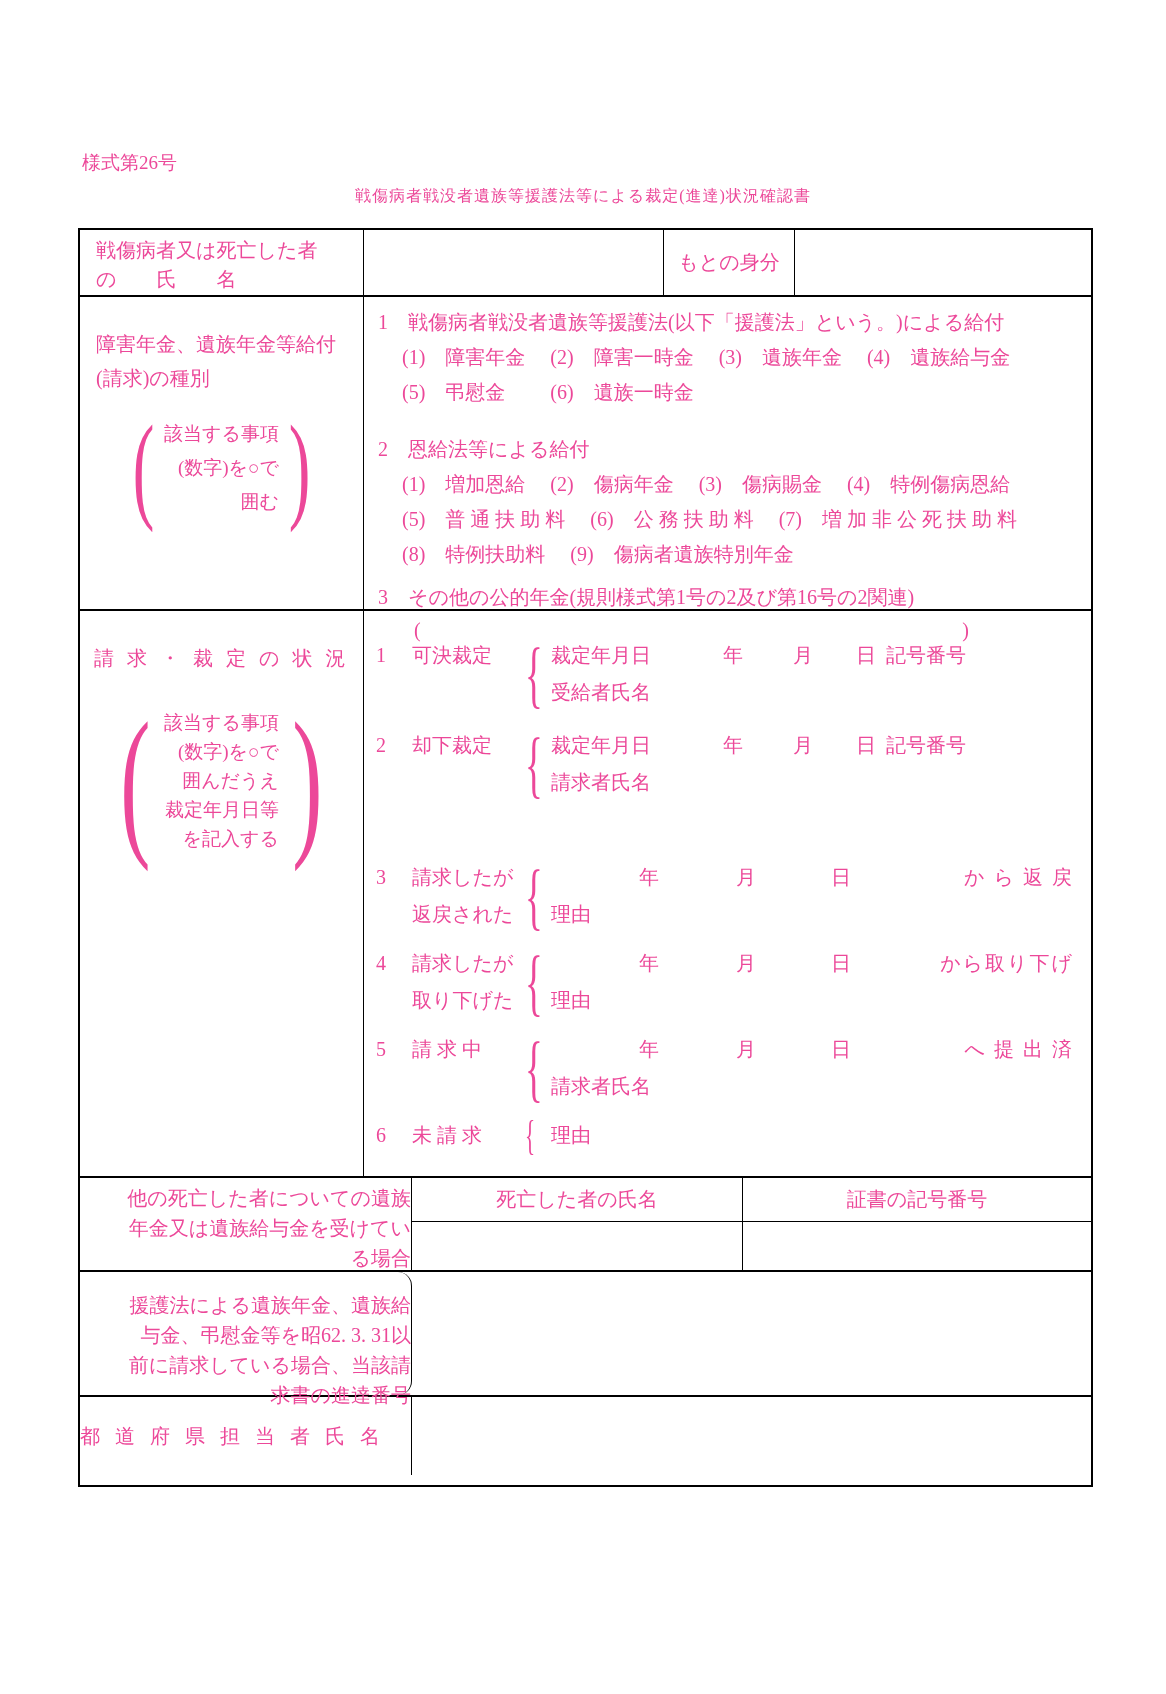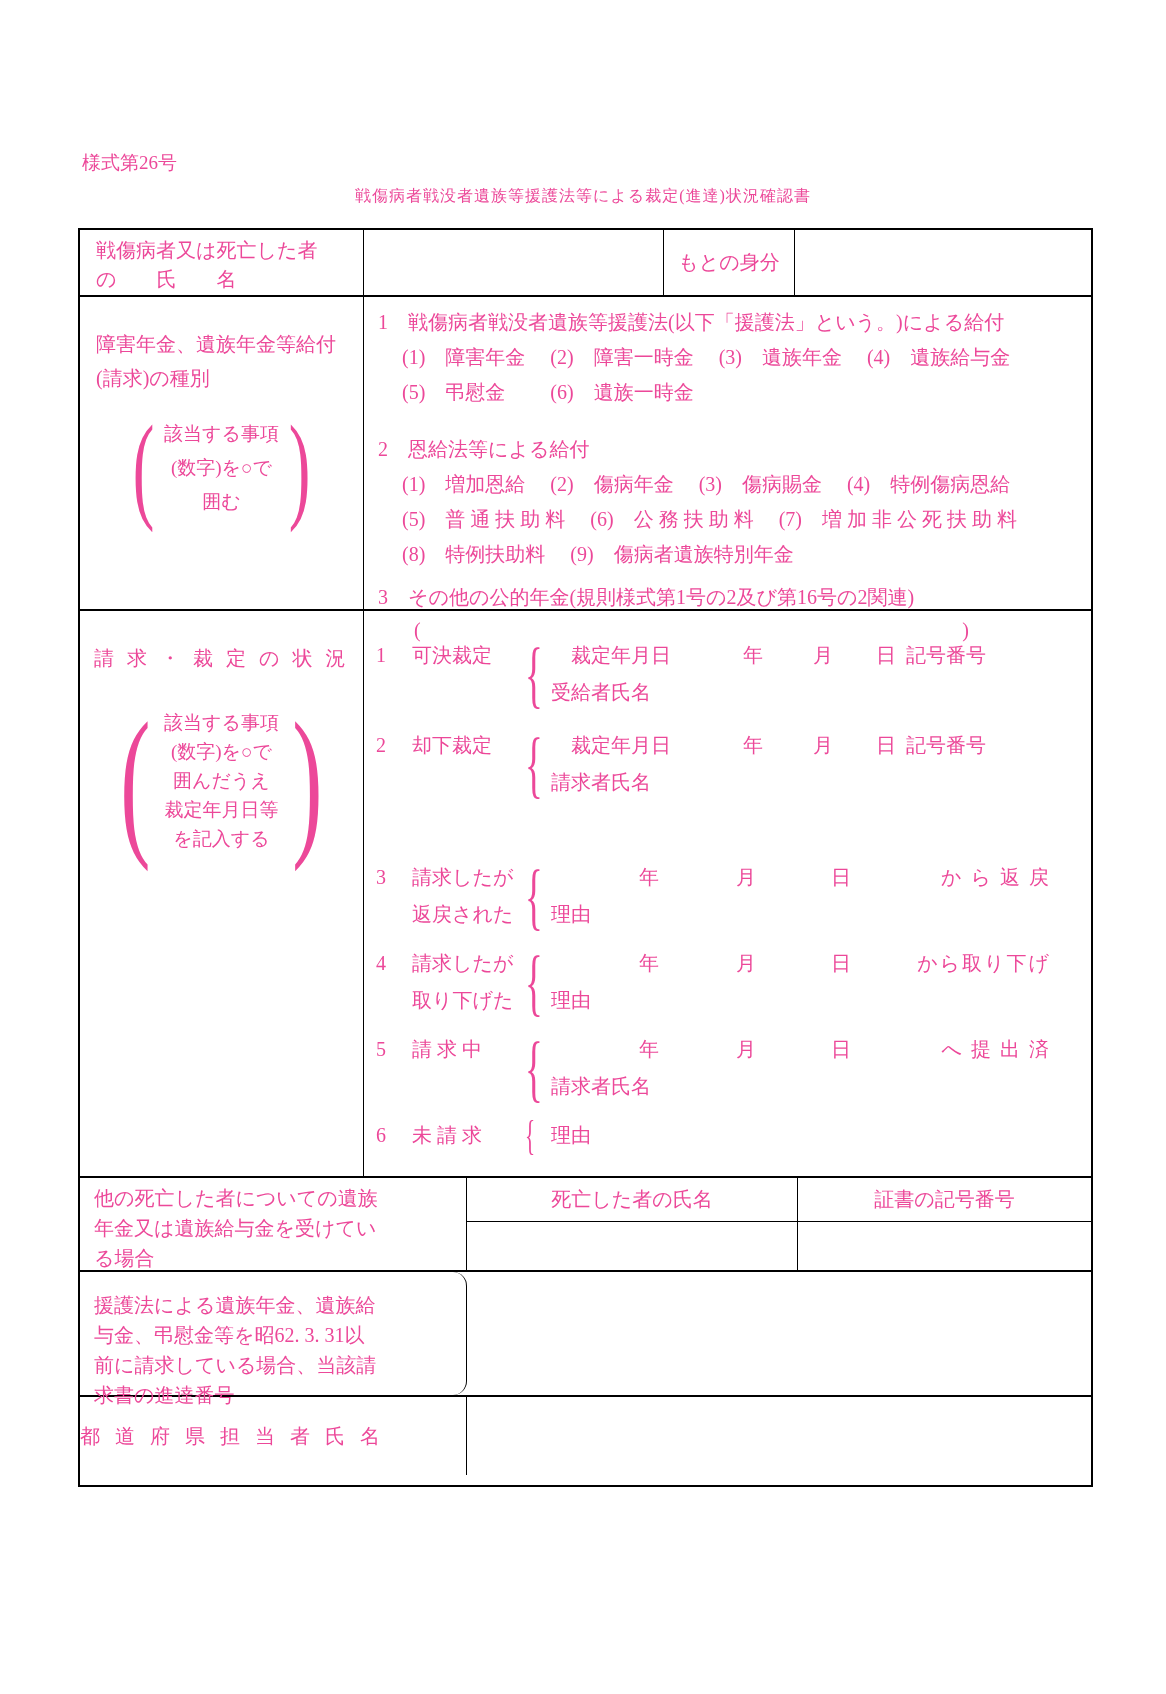--- a/index.html
+++ b/index.html
@@ -28,30 +28,30 @@
   .v{border-right:1px solid #000;}
 
   
   .c-name-label{width:284px;padding:6px 0 0 16px;line-height:29px;}
   .c-name-value{width:300px;}
   .c-former-label{width:131px;display:flex;align-items:center;justify-content:center;}
   .c-flex{flex:1;}
 
   
   .c-left2{width:284px;}
-  .c-left3{width:387px;}
+  .c-left3{width:332px;text-align:right;}
 
   .benefit-label{padding:30px 0 0 16px;line-height:34px;}
   .status-label{padding:34px 0 0 14px;letter-spacing:4px;white-space:nowrap;}
 
   .note{display:flex;justify-content:center;align-items:center;margin-top:14px;}
   .note-paren{line-height:1;font-weight:400;transform:scaleX(.55);transform-origin:center;}
   .np3{font-size:118px;}
   .np5{font-size:165px;}
-  .note-lines{text-align:center;font-size:19px;margin:0 1px;}
+  .note-lines{text-align:right;font-size:19px;margin:0 1px;}
   .nl3{line-height:34px;}
   .nl5{line-height:29px;}
   .status-note{margin-top:26px;}
 
   
   .s2-content{flex:1;padding:8px 0 8px 14px;line-height:35px;}
   .s2-indent{margin-left:24px;}
   .s2-g1{margin-bottom:22px;}
   .s2-g2{margin-bottom:8px;}
   .paren-line{display:flex;justify-content:space-between;width:555px;margin-left:36px;line-height:30px;}
@@ -60,29 +60,29 @@
   .s3-content{flex:1;padding-top:26px;}
   .s3-item{display:flex;align-items:flex-start;padding-left:12px;line-height:37px;}
   .i1{margin-bottom:16px}.i2{margin-bottom:58px}.i3{margin-bottom:12px}.i4{margin-bottom:12px}.i5{margin-bottom:12px}
   .s3-num{width:36px;flex-shrink:0;}
   .s3-label{width:113px;flex-shrink:0;}
   .s3-label.two span{display:block;}
   .s3-brace{width:26px;flex-shrink:0;font-size:74px;line-height:74px;height:74px;display:flex;align-items:center;transform:scaleX(.5);transform-origin:left center;font-weight:400;}
   .s3-brace.small{font-size:42px;line-height:37px;height:37px;}
   .s3-right{flex:1;display:flex;flex-direction:column;}
   .s3-line{display:flex;}
-  .f-prefix{width:172px;margin-left:20px;}
+  .f-prefix{width:172px;}
   .f-y{width:70px;}
   .f-m{width:63px;}
   .f-d{width:30px;}
   .g1{width:88px;}
   .yy{width:97px;}
   .mm{width:95px;}
   .dd{width:40px;}
-  .sfx{margin-left:auto;padding-right:40px;letter-spacing:2px;white-space:nowrap;}
+  .sfx{margin-left:auto;padding-right:17px;letter-spacing:2px;white-space:nowrap;}
 
   
   .r4-label{padding:5px 0 0 14px;line-height:30px;}
   .r4-right{flex:1;display:flex;flex-direction:column;}
   .r4-head{height:44px;border-bottom:1px solid #000;display:flex;box-sizing:border-box;}
   .r4-body{flex:1;display:flex;}
   .r4c1{width:330px;display:flex;align-items:center;justify-content:center;}
   .r4c2{flex:1;display:flex;align-items:center;justify-content:center;}
 
   

